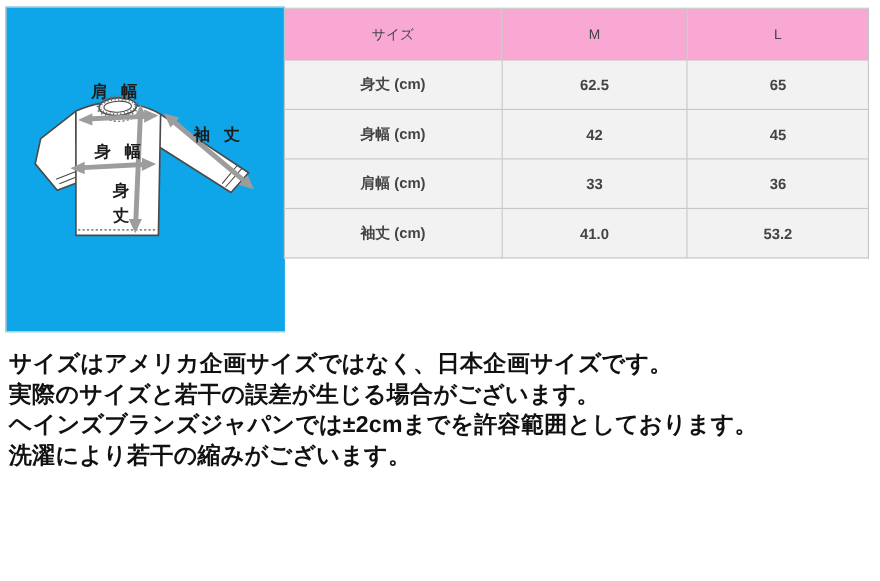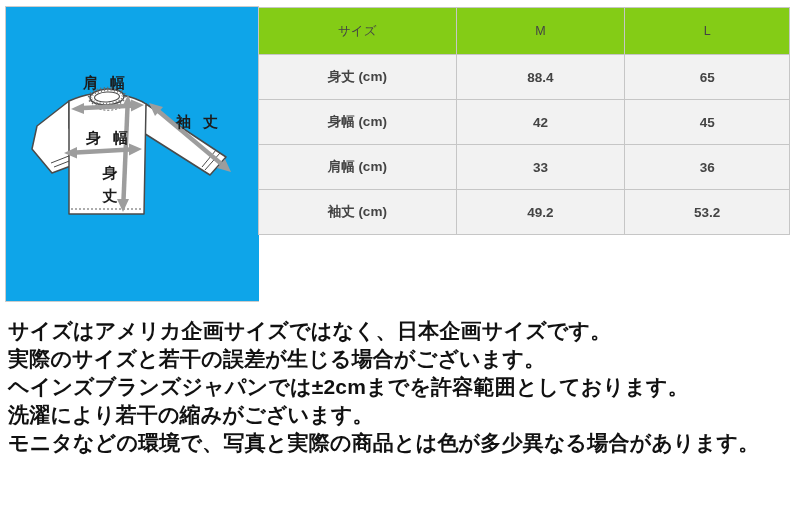--- a/index.html
+++ b/index.html
@@ -12,21 +12,21 @@
     background:#0ea5e9; border:1px solid #cccccc; border-right:none; }
   .figure-panel svg { display:block; }
   .diagram-label { font-size:15px; font-weight:bold; fill:#1c1c1c;
     font-family:"Liberation Sans","DejaVu Sans",sans-serif; letter-spacing:4px; }
 
   
   table.size-table { position:absolute; left:258px; top:7px; width:532px;
     border-collapse:collapse; table-layout:fixed; }
   .size-table th, .size-table td { border:1px solid #c6c6c6; text-align:center;
     vertical-align:middle; color:#444444; font-weight:normal; }
-  .size-table thead th { background:#84cc16; height:47px; font-size:12.5px; }
+  .size-table thead th { background:#f9a8d4; height:47px; font-size:12.5px; }
   .size-table tbody td { background:#f2f2f2; height:45px; font-size:13.5px;font-weight:bold; }
   .size-table tbody tr.tall td { height:67px; line-height:1.55; }
 
   
   .notes { position:absolute; left:8px; top:317px; width:792px; color:#111111;
     font-size:21px; font-weight:bold; line-height:28px; letter-spacing:0.2px;
     font-family:"Liberation Sans","DejaVu Sans",sans-serif; }
 </style>
 </head>
 <body>
@@ -89,42 +89,41 @@
     <thead>
       <tr>
         <th>サイズ</th>
         <th>M</th>
         <th>L</th>
       </tr>
     </thead>
     <tbody>
       <tr>
         <td>身丈 (cm)</td>
-        <td>88.4</td>
+        <td>62.5</td>
         <td>65</td>
       </tr>
       <tr>
         <td>身幅 (cm)</td>
         <td>42</td>
         <td>45</td>
       </tr>
       <tr>
         <td>肩幅 (cm)</td>
         <td>33</td>
         <td>36</td>
       </tr>
       <tr>
         <td>袖丈 (cm)</td>
-        <td>49.2</td>
+        <td>41.0</td>
         <td>53.2</td>
       </tr>
     </tbody>
   </table>
 
   <div class="notes">
     <div>サイズはアメリカ企画サイズではなく、日本企画サイズです。</div>
     <div>実際のサイズと若干の誤差が生じる場合がございます。</div>
     <div>ヘインズブランズジャパンでは±2cmまでを許容範囲としております。</div>
     <div>洗濯により若干の縮みがございます。</div>
-    <div>モニタなどの環境で、写真と実際の商品とは色が多少異なる場合があります。</div>
   </div>
 
 </div>
 
 </body></html>

